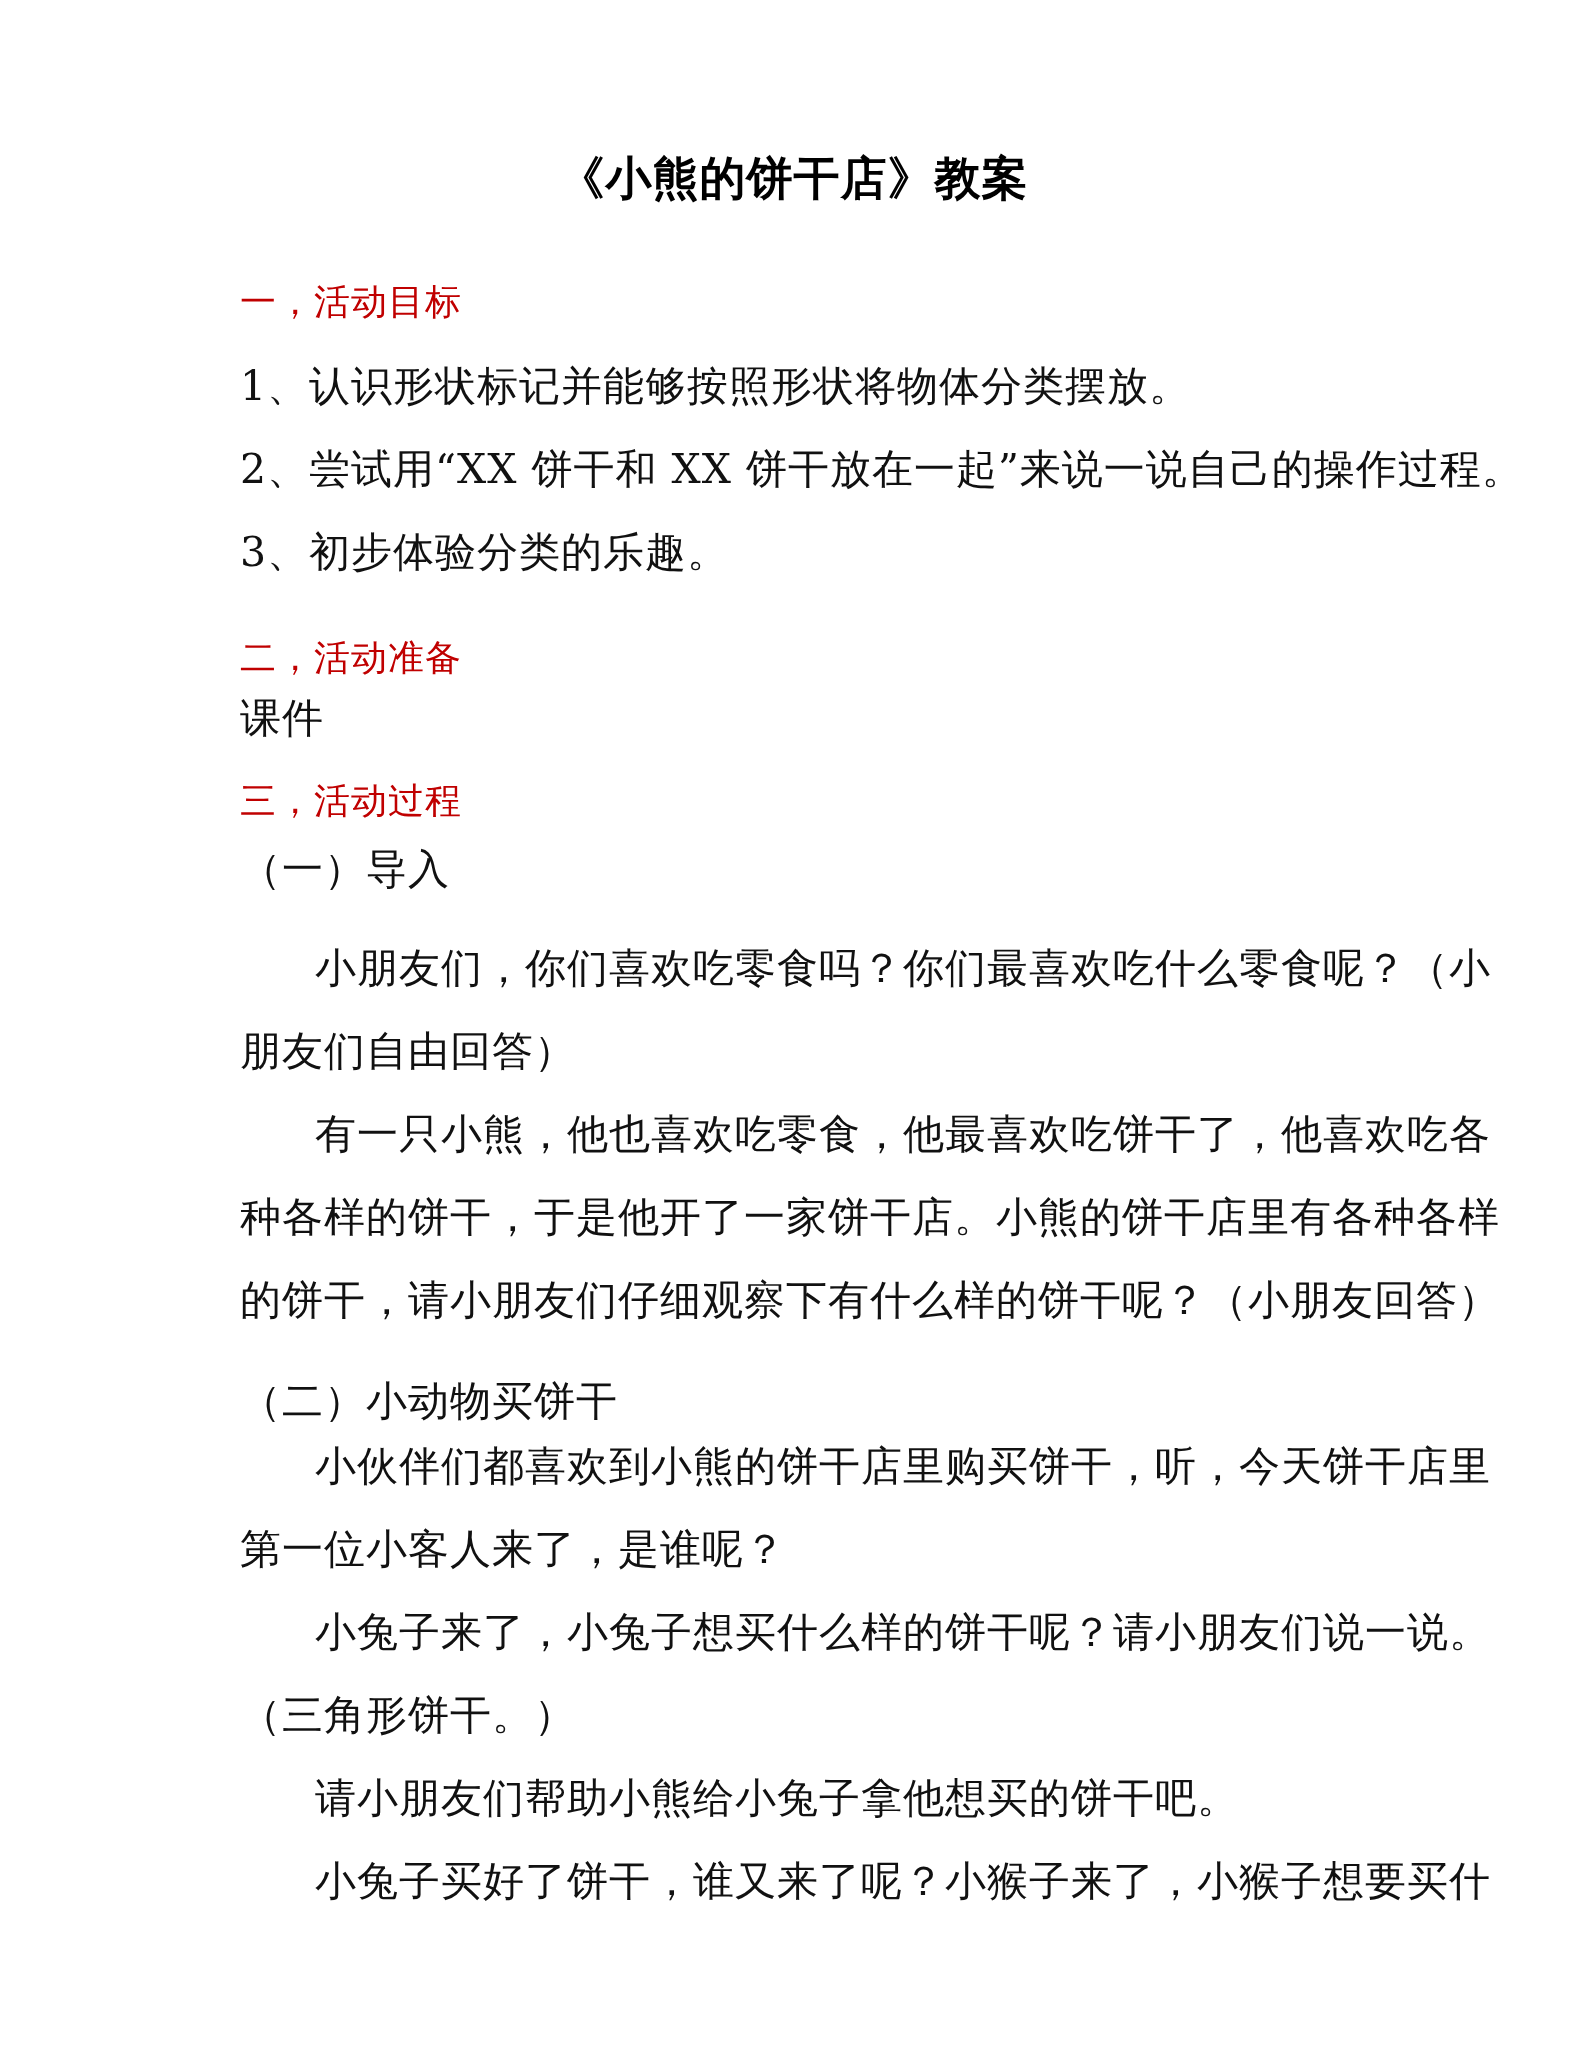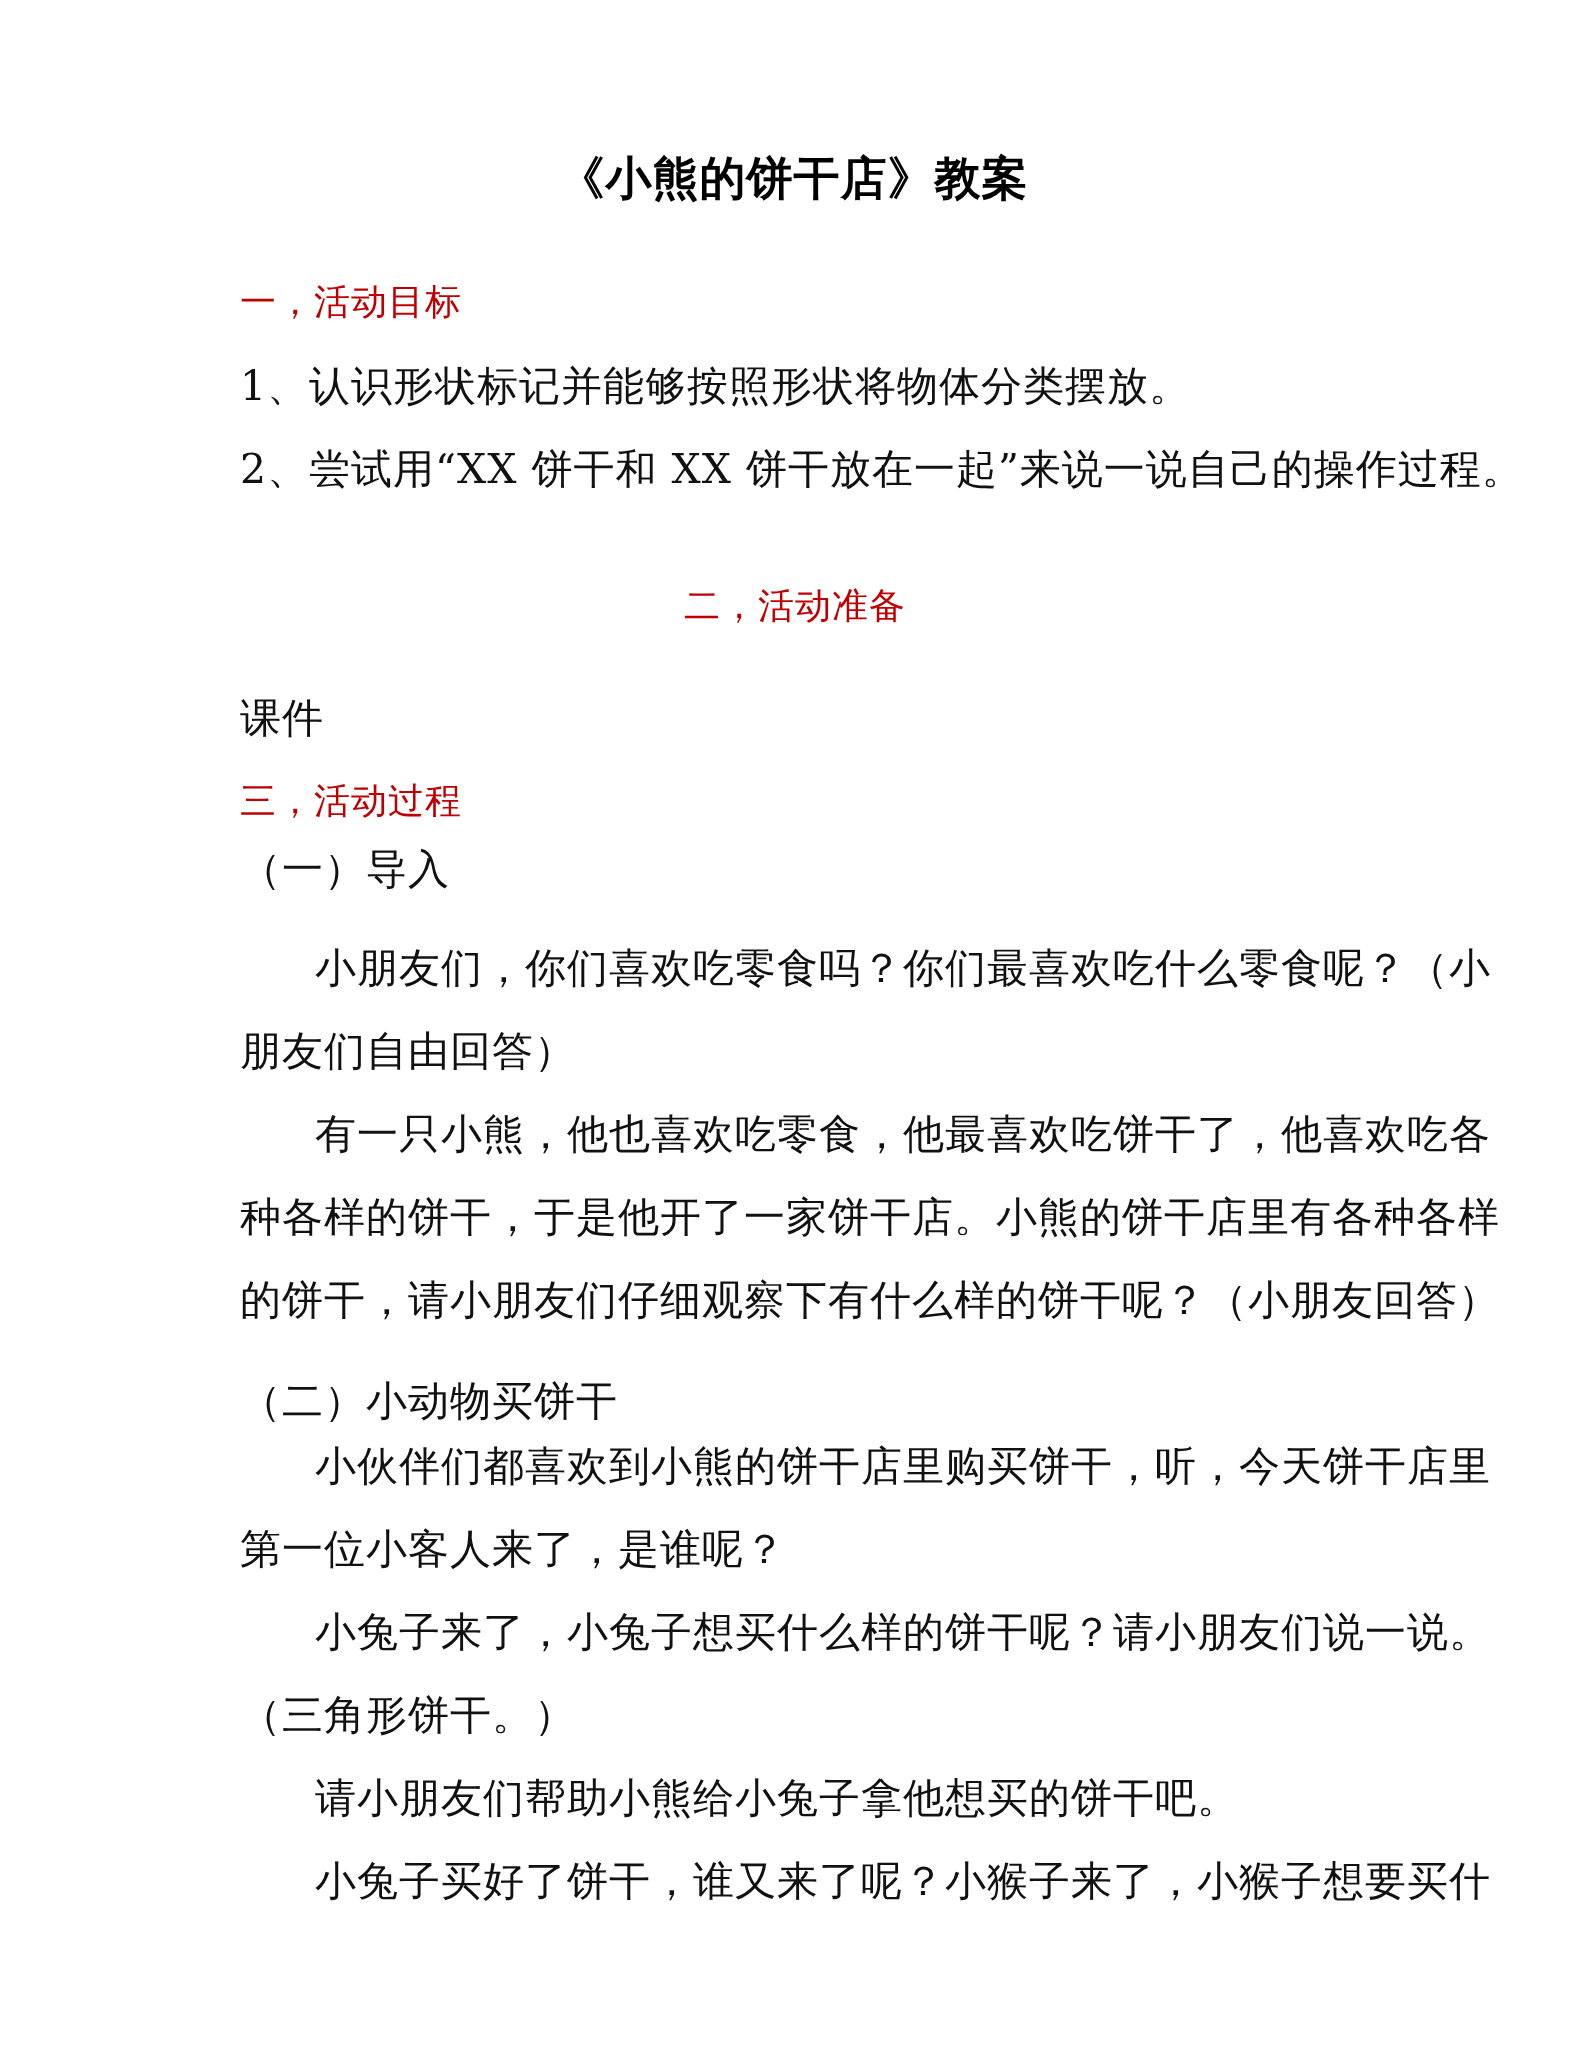--- a/index.html
+++ b/index.html
@@ -59,22 +59,23 @@
 </head>
 <body>
 
 <div class="page">
 
   <div class="title">《小熊的饼干店》教案</div>
 
   <div class="line heading" style="top:278px;">一，活动目标</div>
   <div class="line" style="top:362px;">1、认识形状标记并能够按照形状将物体分类摆放。</div>
   <div class="line" style="top:445px;">2、尝试用“XX 饼干和 XX 饼干放在一起”来说一说自己的操作过程。</div>
+  <div class="line" style="top:528px;">3、初步体验分类的乐趣。</div>
 
-  <div class="line heading" style="top:582px;text-align:center;">二，活动准备</div>
+  <div class="line heading" style="top:634px;">二，活动准备</div>
   <div class="line" style="top:694px;">课件</div>
 
   <div class="line heading" style="top:777px;">三，活动过程</div>
   <div class="line sub" style="top:845px;">（一）导入</div>
 
   <div class="line indent" style="top:944px; width:1035px;">小朋友们，你们喜欢吃零食吗？你们最喜欢吃什么零食呢？（小</div>
   <div class="line" style="top:1027px;">朋友们自由回答）</div>
   <div class="line indent" style="top:1110px; width:1035px;text-align:right;">有一只小熊，他也喜欢吃零食，他最喜欢吃饼干了，他喜欢吃各</div>
   <div class="line" style="top:1193px;">种各样的饼干，于是他开了一家饼干店。小熊的饼干店里有各种各样</div>
   <div class="line" style="top:1276px;">的饼干，请小朋友们仔细观察下有什么样的饼干呢？（小朋友回答）</div>

